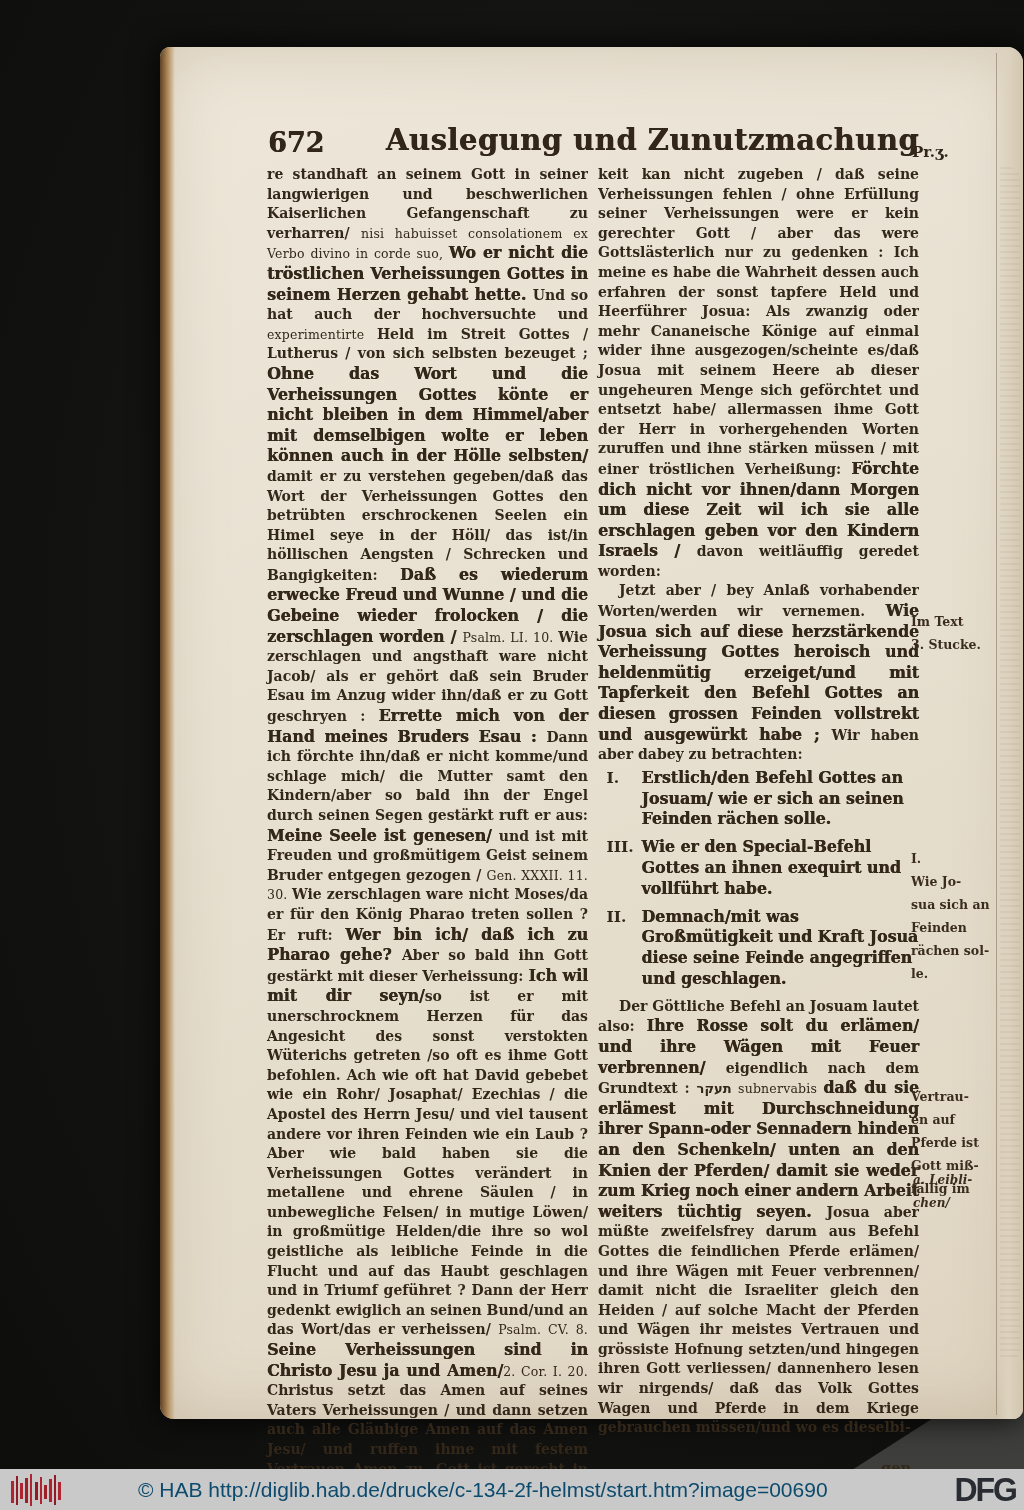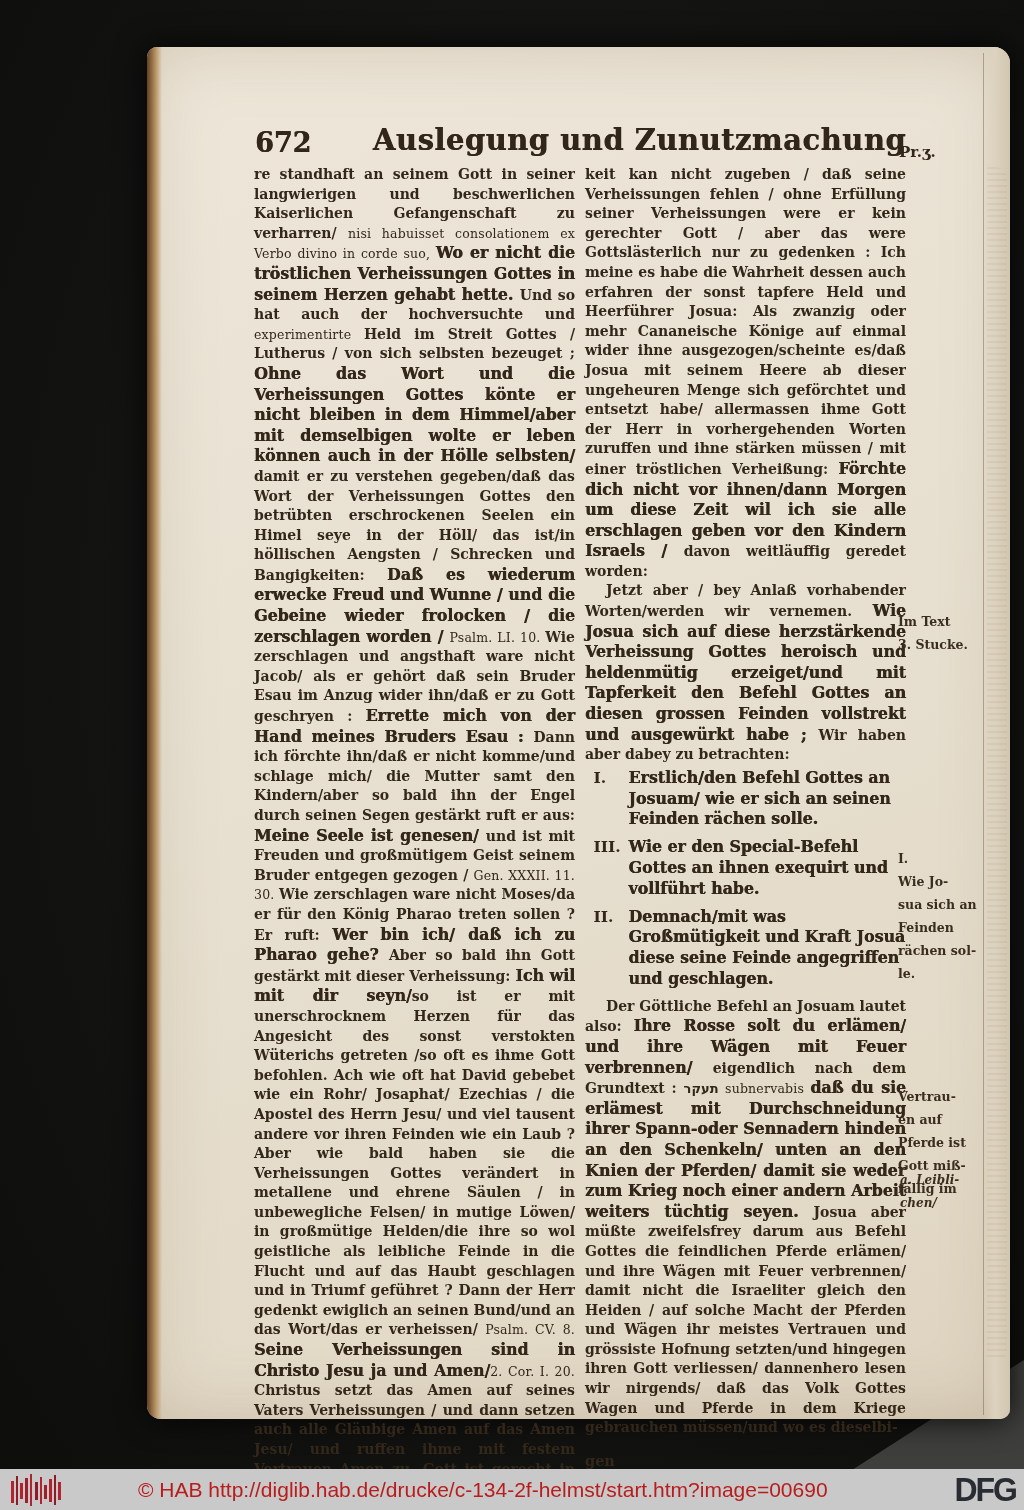--- a/index.html
+++ b/index.html
@@ -8,21 +8,21 @@
     background:radial-gradient(ellipse at 55% 42%, #1c1c1a 0%, #131312 55%, #0d0d0c 100%);
     font-family:"DejaVu Serif", serif;
   }
   
   .cradle-wedge{
     position:absolute;left:852px;top:1360px;width:172px;height:110px;
     background:#3e3e3c;clip-path:polygon(0 100%,100% 0,100% 100%);
   }
   
   .page{
-    position:absolute;left:147px;top:47px;width:863px;height:1372px;
+    position:absolute;left:160px;top:47px;width:863px;height:1372px;
     background:linear-gradient(155deg,#eee7d9 0%,#e8e1d2 40%,#e3dac8 78%,#ddd3bf 100%);
     border-radius:10px 16px 10px 14px;
     box-shadow:inset 0 0 70px rgba(118,92,58,0.22), 0 0 30px rgba(0,0,0,0.85);
     color:#32261a;
   }
   .page-left-edge{
     position:absolute;left:0;top:0;bottom:0;width:15px;
     background:linear-gradient(90deg,#5d4227 0%,#8f6a42 30%,#bd9a6c 62%,rgba(205,178,140,0) 100%);
     border-radius:10px 0 0 14px;
   }
@@ -58,40 +58,40 @@
     width:321px;font-size:14px;line-height:19.6px;text-align:justify;
     font-weight:bold;color:#33271a;
   }
   .block{margin:0;}
   .block.indent{text-indent:1.5em;}
   .block.list-item{
     position:relative;padding-left:2.8em;font-size:15.5px;line-height:20.8px;
     margin:3px 0 7px 0;text-align:left;
   }
   .block.list-item .marker{position:absolute;left:.55em;top:0;}
-  .block.catchword{padding-right:8px;margin-top:13px;font-size:14.5px;}
+  .block.catchword{text-align:right;padding-right:8px;margin-top:20px;font-size:14.5px;}
   .lat{font-weight:normal;font-size:12.5px;letter-spacing:.2px;}
   .em2{font-size:15.8px;text-shadow:.4px 0 currentColor;}
   .heb{font-family:"DejaVu Sans",sans-serif;font-size:13px;}
   .margin-note{
     position:absolute;width:82px;font-size:12.5px;line-height:23px;font-weight:bold;
     white-space:pre-line;color:#3a2d1f;
   }
   .mn-imtext{left:751px;top:563px;}
   .mn-one{left:751px;top:800px;}
   .mn-vertrauen{left:751px;top:1038px;}
   .mn-leiblichen{left:753px;top:1122px;font-size:12px;font-style:italic;}
   
   .footer-bar{
     position:absolute;left:0;top:1469px;width:1024px;height:41px;background:#c9c9c9;
     display:flex;align-items:center;font-family:"Liberation Sans",sans-serif;
   }
   .hab-logo{margin-left:10px;flex:0 0 auto;}
   .copyright-text{
-    margin-left:72px;font-size:21px;color:#b91c1c;letter-spacing:0;
+    margin-left:72px;font-size:21px;color:#0c4a6e;letter-spacing:0;
     white-space:nowrap;
   }
   .dfg-logo{
     margin-left:auto;margin-right:8px;font-size:32px;font-weight:800;
     letter-spacing:-2px;color:#292c32;font-family:"Liberation Sans",sans-serif;
     transform:scaleY(1.05);
   }
 </style>
 </head>
 <body>

